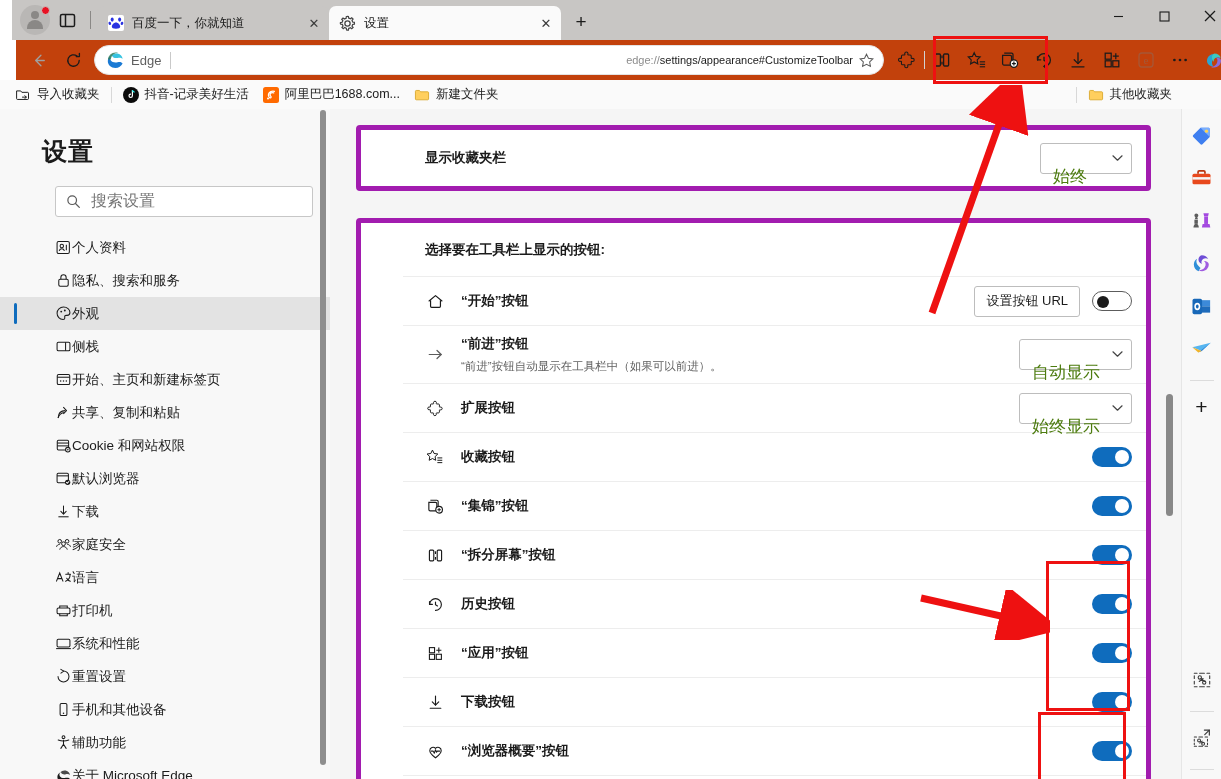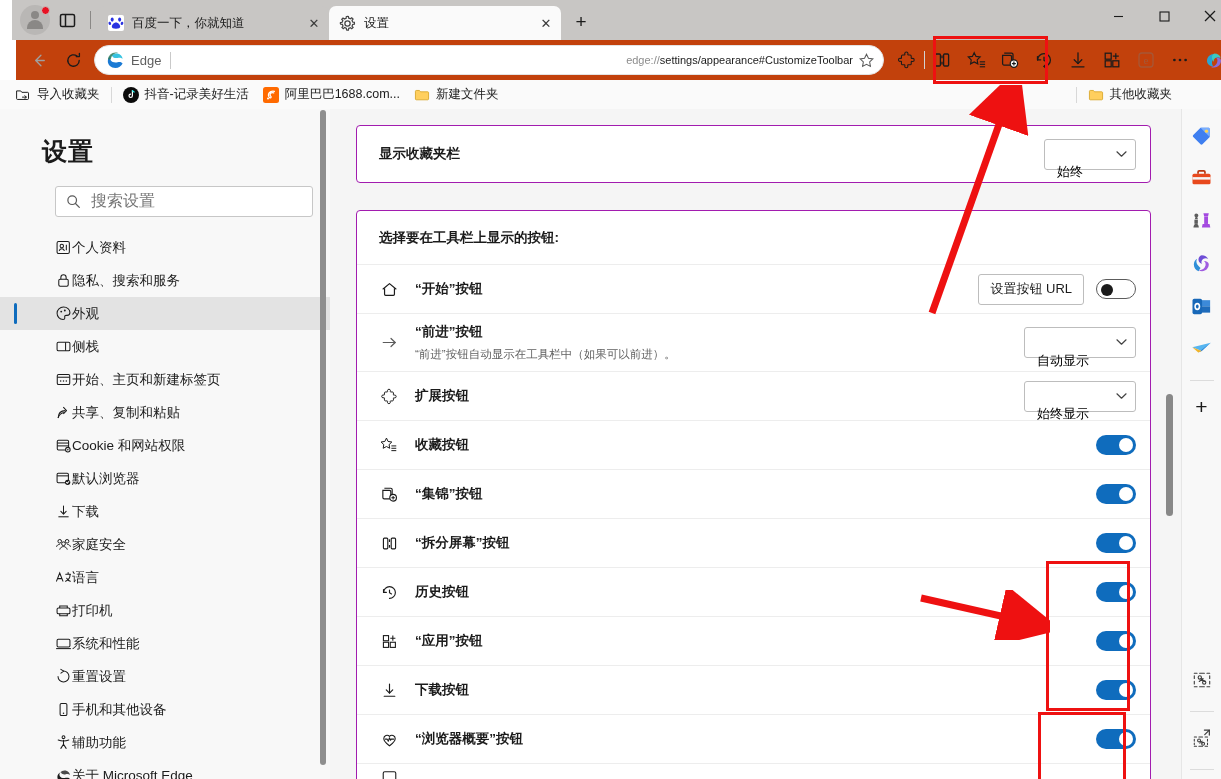--- a/index.html
+++ b/index.html
@@ -140,22 +140,22 @@
     position: absolute; right: 4px; top: 1px; width: 6px; height: 662px;
   }
   .navbar-thumb { width: 6px; height: 655px; background: #8f8f8f; border-radius: 3px; }
 
   
   .content {
     flex: 1 1 auto; height: 670px; background: #f5f5f5;
     position: relative; overflow: hidden; padding: 0 30px 0 26px;
   }
   .card {
-    background: #fff; border: 1px solid #a21caf; border-radius: 4px;
-    margin-top: 0px; overflow: hidden;
+    background: #fff; border: 5px solid #a21caf; border-radius: 4px;
+    margin-top: 0px; overflow: hidden; padding-left: 42px;
   }
   .card.favbar-card { margin-top: 16px; }
   .card.toolbar-card { margin-top: 27px; }
   .card-head {
     padding: 18px 22px 17px 22px; font-size: 13.5px; color: #1b1b1b; font-weight: bold;
   }
   .row {
     display: flex; align-items: center; min-height: 49px;
     padding: 0 14px 0 22px; border-top: 1px solid #ededed;
   }
@@ -166,21 +166,21 @@
   .row-sub { font-size: 11.5px; color: #616161; margin-top: 6px; }
   .row-right { display: flex; align-items: center; gap: 12px; flex: 0 0 auto; }
 
   .simple-row { display: flex; align-items: center; min-height: 56px; padding: 0 14px 0 22px; }
 
   .dropdown {
     border: 1px solid #bdbdbd; border-radius: 3px; background: #fff;
     height: 31px; display: flex; align-items: center; justify-content: space-between;
     padding: 0 8px 0 12px; gap: 12px; min-width: 78px;
   }
-  .dd-val { font-size: 13px; color: #000000; white-space: nowrap; margin-top: 36px; }
+  .dd-val { font-size: 17px; color: #4d7c0f; white-space: nowrap; margin-top: 36px; }
   .dd-chev { color: #444; font-size: 10px; }
 
   .btn-outline {
     border: 1px solid #bdbdbd; border-radius: 3px; background: #fff;
     height: 31px; display: flex; align-items: center; padding: 0 11px;
     font-size: 13px; color: #1b1b1b; white-space: nowrap;
   }
 
   .toggle {
     width: 40px; height: 20px; border-radius: 10px; position: relative; flex: 0 0 40px;

